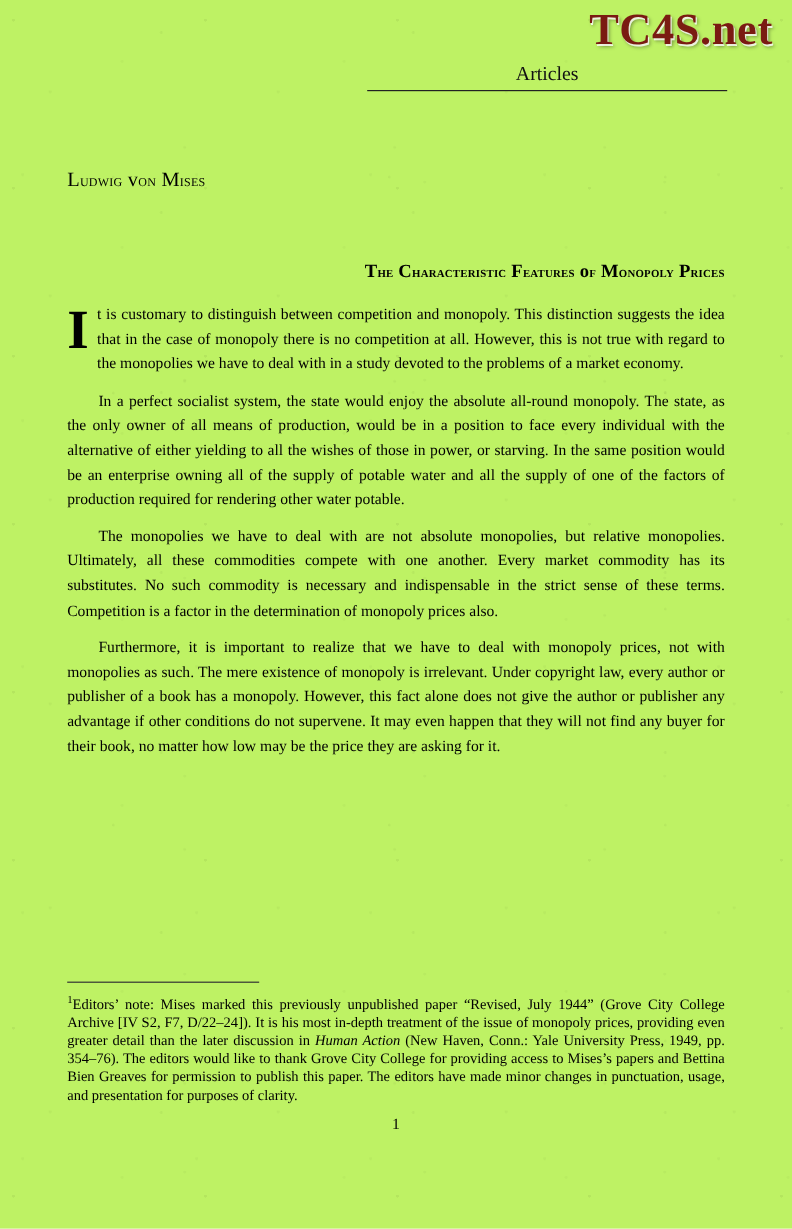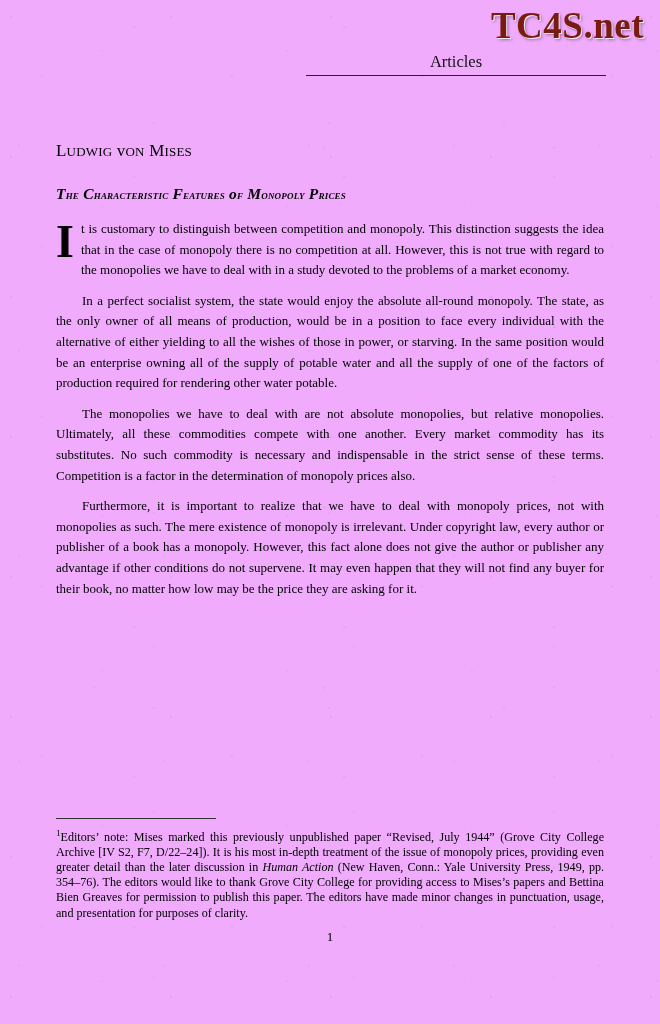--- a/index.html
+++ b/index.html
@@ -13,21 +13,21 @@
     position: relative;
     overflow: hidden;
     font-family: "Liberation Serif", serif;
     color: #000000;
   }
 
   
   .page {
     position: absolute;
     inset: 0;
-    background: #f0abfc;
+    background: #bef264;
   }
   .noise {
     position: absolute;
     inset: 0;
     pointer-events: none;
     opacity: .5;
     background-image:
       radial-gradient(circle at 7% 12%, rgba(0,0,0,.10) 0 1px, transparent 1.4px),
       radial-gradient(circle at 22% 45%, rgba(0,0,0,.07) 0 1px, transparent 1.4px),
       radial-gradient(circle at 64% 18%, rgba(0,0,0,.08) 0 1px, transparent 1.4px),
@@ -134,30 +134,29 @@
     vertical-align: super;
     font-weight: normal;
   }
 
   .author {
     margin-top: 40px;
     font-family: "Liberation Serif", serif;
     font-size: 17px;
     letter-spacing: .2px;
   }
-  .author .sc { font-size: 18px; }
+  .author .sc { font-size: 14px; }
 
   .section-head {
-    margin-top: 24px;
-    text-align: left;
+    margin-top: 58px;
+    text-align: right;
     font-family: "Liberation Serif", serif;
     font-weight: bold;
     font-size: 15.5px;
     letter-spacing: .2px;
-    font-style: italic;
   }
   .section-head .sc { font-size: 13px; }
 
   .subhead {
     margin-top: 22px;
     font-style: italic;
     font-size: 15px;
   }
 
   

